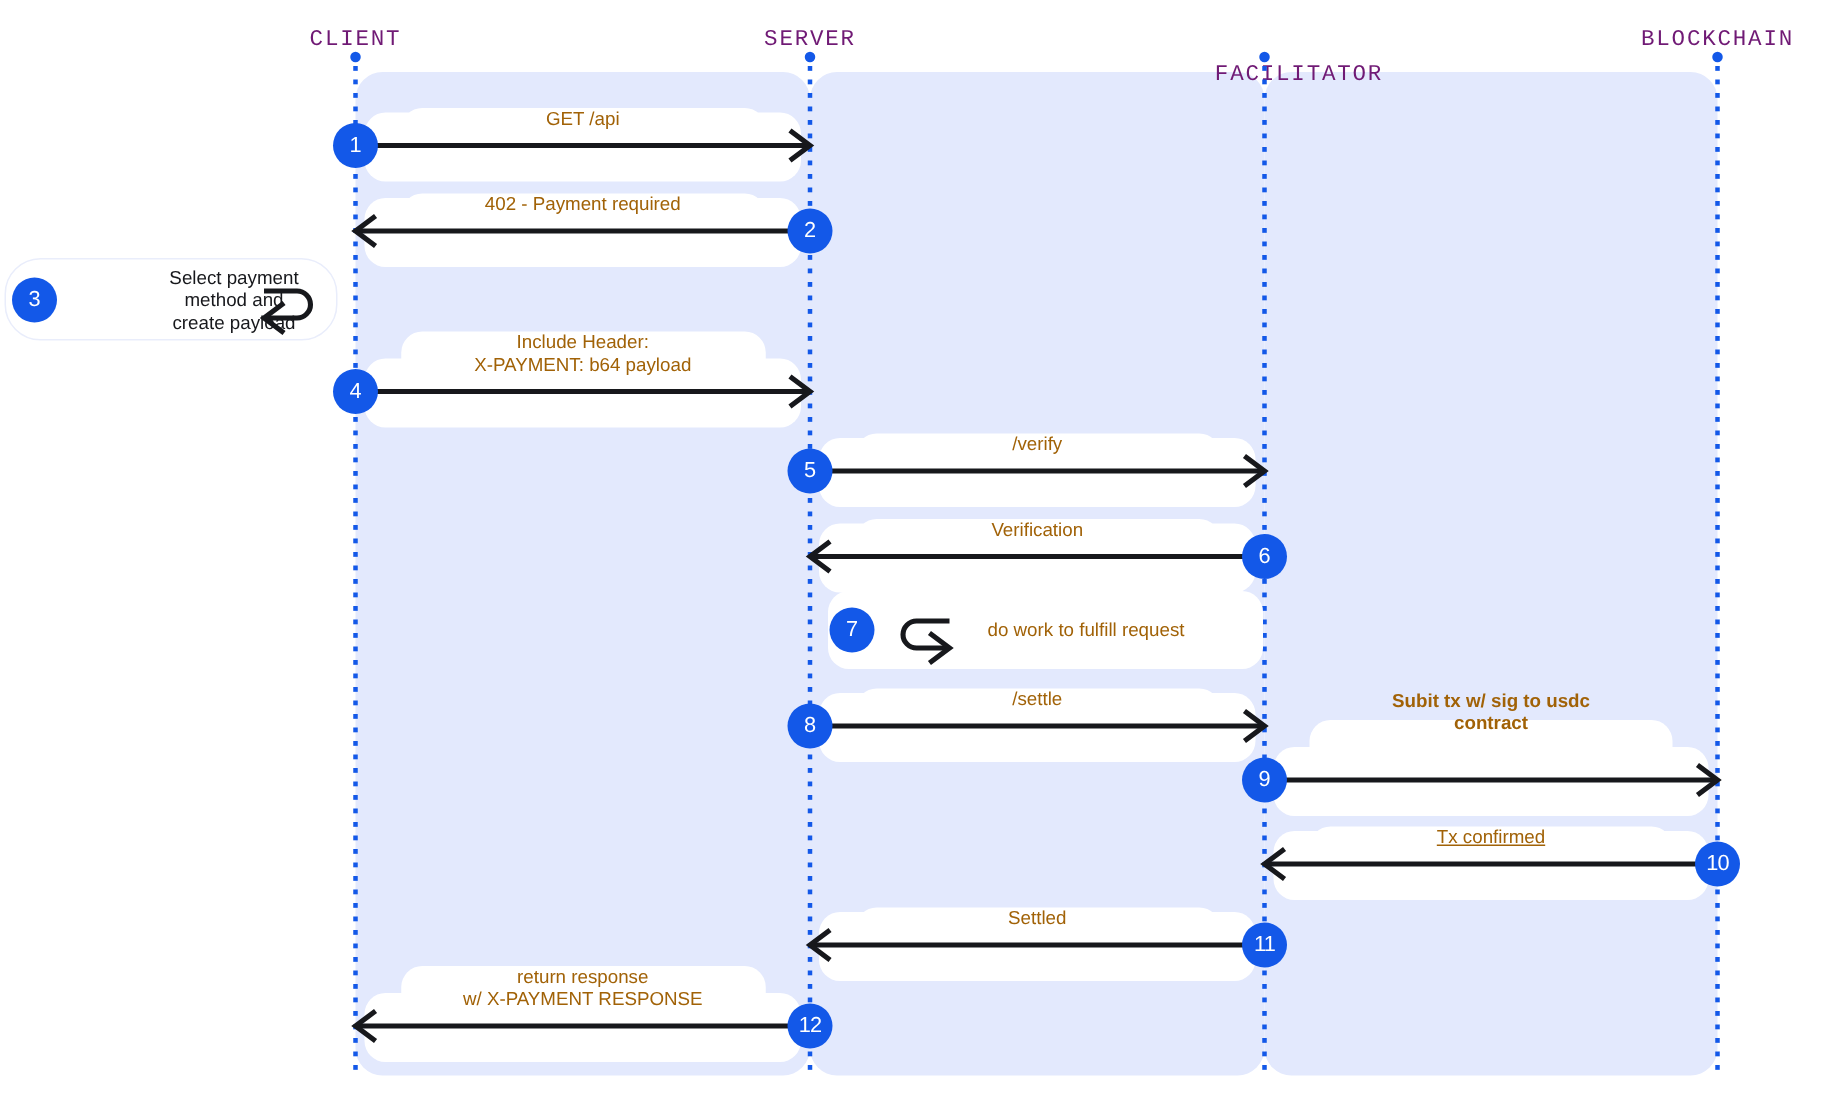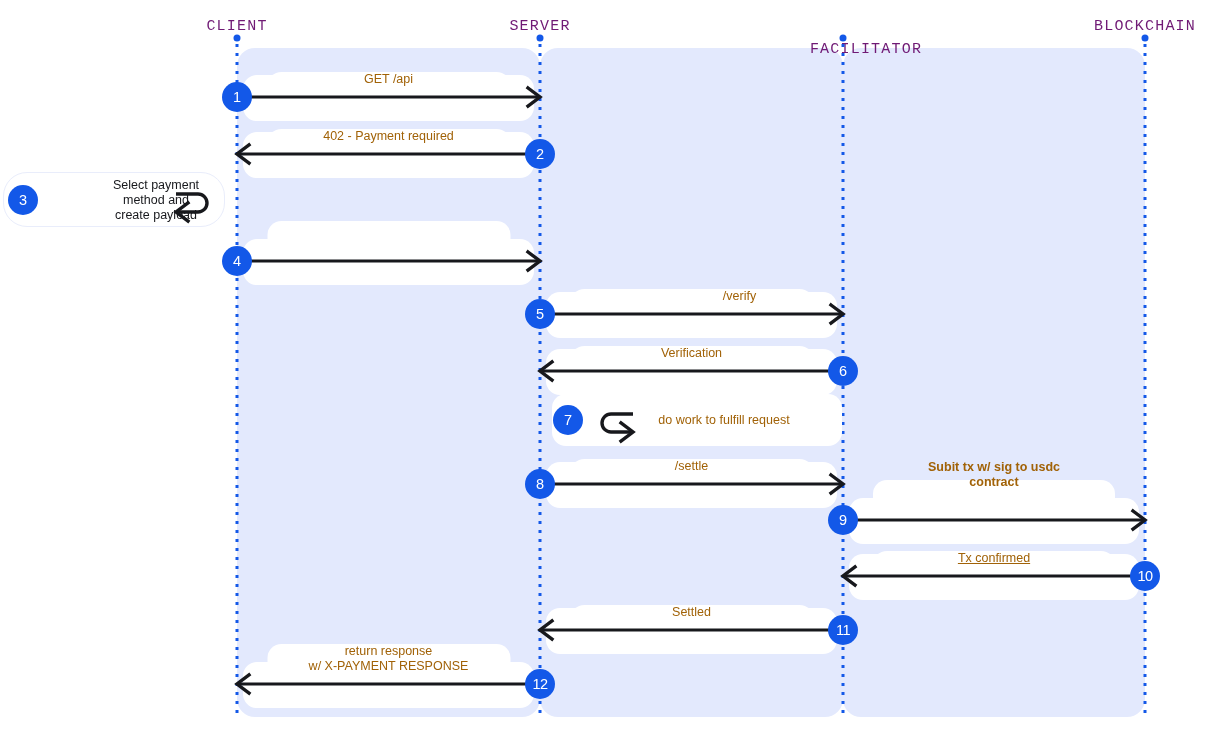--- a/index.html
+++ b/index.html
@@ -169,28 +169,30 @@
         <path d="M 20 21 L 8 30 L 20 39" fill="none" stroke="#17181c" stroke-width="3.4" stroke-linecap="square" stroke-linejoin="miter"></path>
       </g>
     </svg>
     <div class="badge" style="left: 23px; top: 200px;">3</div>
     <div class="blob" style="left: 243px; top: 239px; width: 291px; height: 46px;"></div>
     <div class="blob-label" style="left: 388.5px; top: 221px; width: 243px; height: 48px;"></div>
     <svg class="arrow-svg" width="331" height="30" style="left: 223px; top: 246px;">
       <line x1="14" y1="15" x2="317" y2="15" stroke="#17181c" stroke-width="3.2"></line>
       <path d="M 305 6 L 317 15 L 305 24" fill="none" stroke="#17181c" stroke-width="3.4" stroke-linecap="square" stroke-linejoin="miter"></path>
     </svg>
+    <div class="msg-label" style="left: 388.5px; top: 221px;">Include Header:
+X-PAYMENT: b64 payload</div>
     <div class="badge" style="left: 237px; top: 261px;">4</div>
     <div class="blob" style="left: 546px; top: 292px; width: 291px; height: 46px;"></div>
     <div class="blob-label" style="left: 691.5px; top: 289px; width: 243px; height: 33px;"></div>
     <svg class="arrow-svg" width="331" height="30" style="left: 526px; top: 299px;">
       <line x1="14" y1="15" x2="317" y2="15" stroke="#17181c" stroke-width="3.2"></line>
       <path d="M 305 6 L 317 15 L 305 24" fill="none" stroke="#17181c" stroke-width="3.4" stroke-linecap="square" stroke-linejoin="miter"></path>
     </svg>
-    <div class="msg-label" style="left: 691.5px; top: 289px; margin-left: 48px;">/verify</div>
+    <div class="msg-label" style="left: 691.5px; top: 289px;">/verify</div>
     <div class="badge" style="left: 540px; top: 314px;">5</div>
     <div class="blob" style="left: 546px; top: 349px; width: 291px; height: 46px;"></div>
     <div class="blob-label" style="left: 691.5px; top: 346px; width: 243px; height: 33px;"></div>
     <svg class="arrow-svg" width="331" height="30" style="left: 526px; top: 356px;">
       <line x1="317" y1="15" x2="14" y2="15" stroke="#17181c" stroke-width="3.2"></line>
       <path d="M 26 6 L 14 15 L 26 24" fill="none" stroke="#17181c" stroke-width="3.4" stroke-linecap="square" stroke-linejoin="miter"></path>
     </svg>
     <div class="msg-label" style="left: 691.5px; top: 346px;">Verification</div>
     <div class="badge" style="left: 843px; top: 371px;">6</div>
     <div class="blob" style="left: 552px; top: 394px; width: 290px; height: 52px;"></div>

